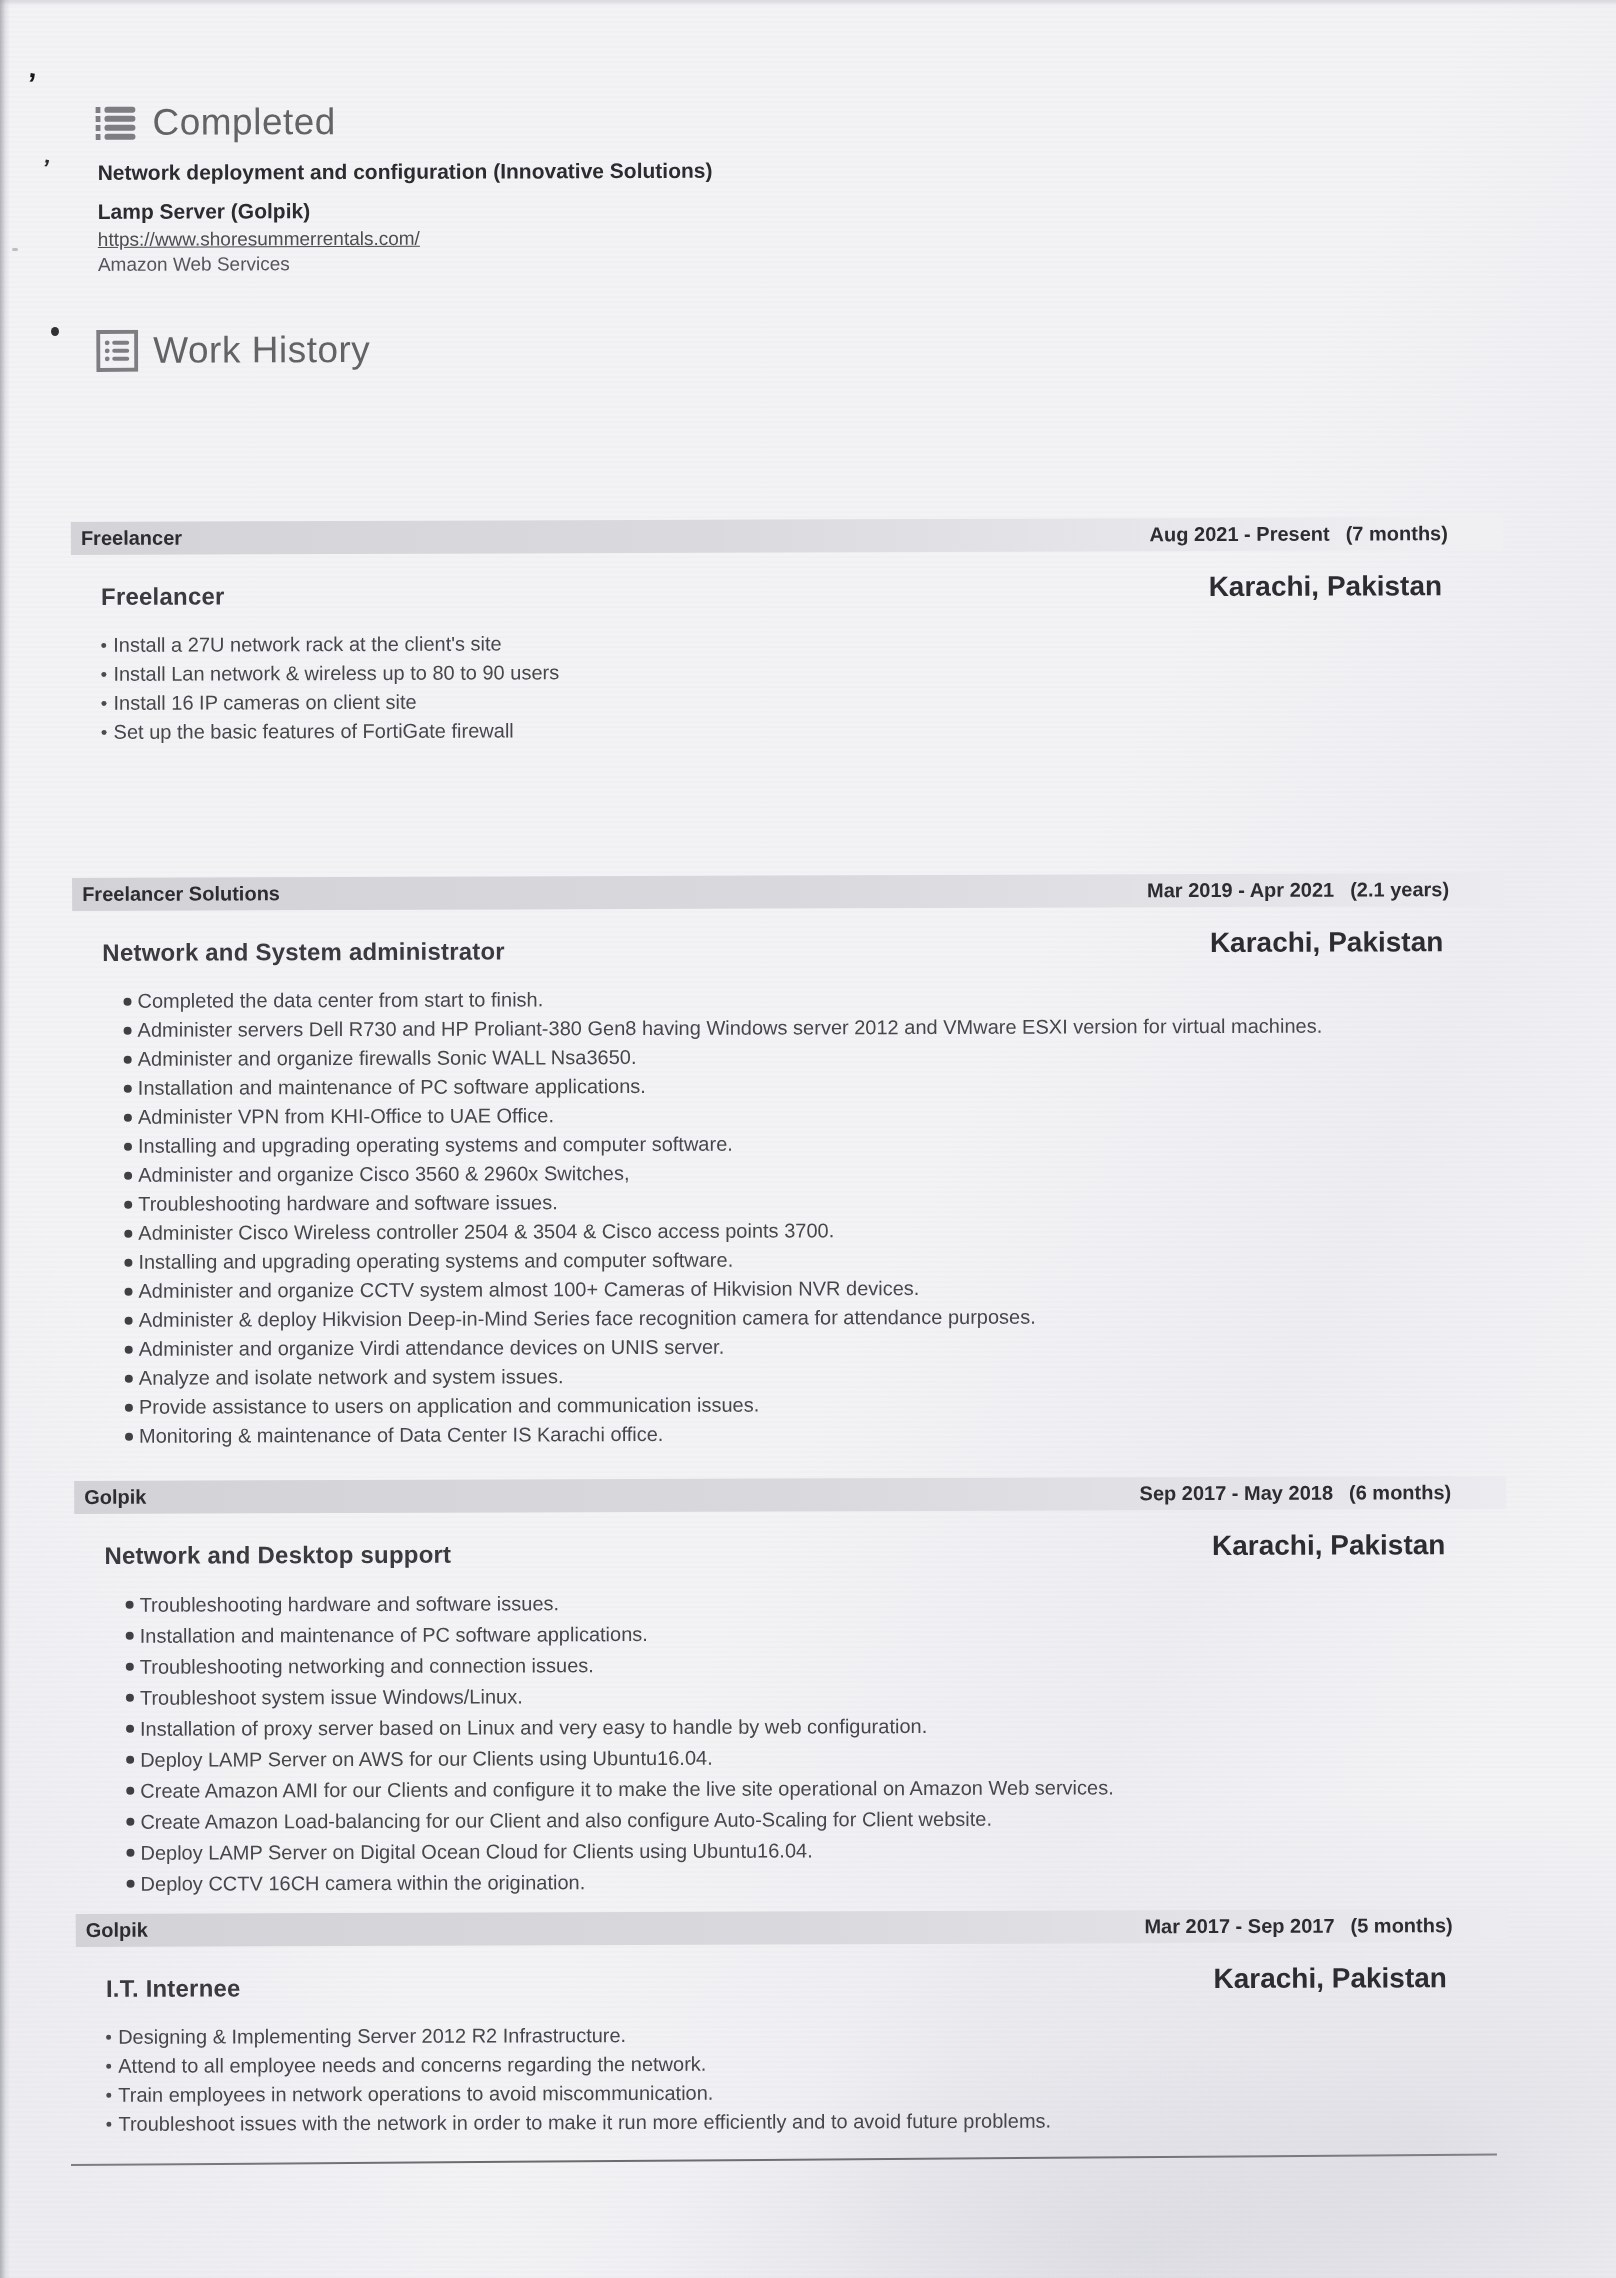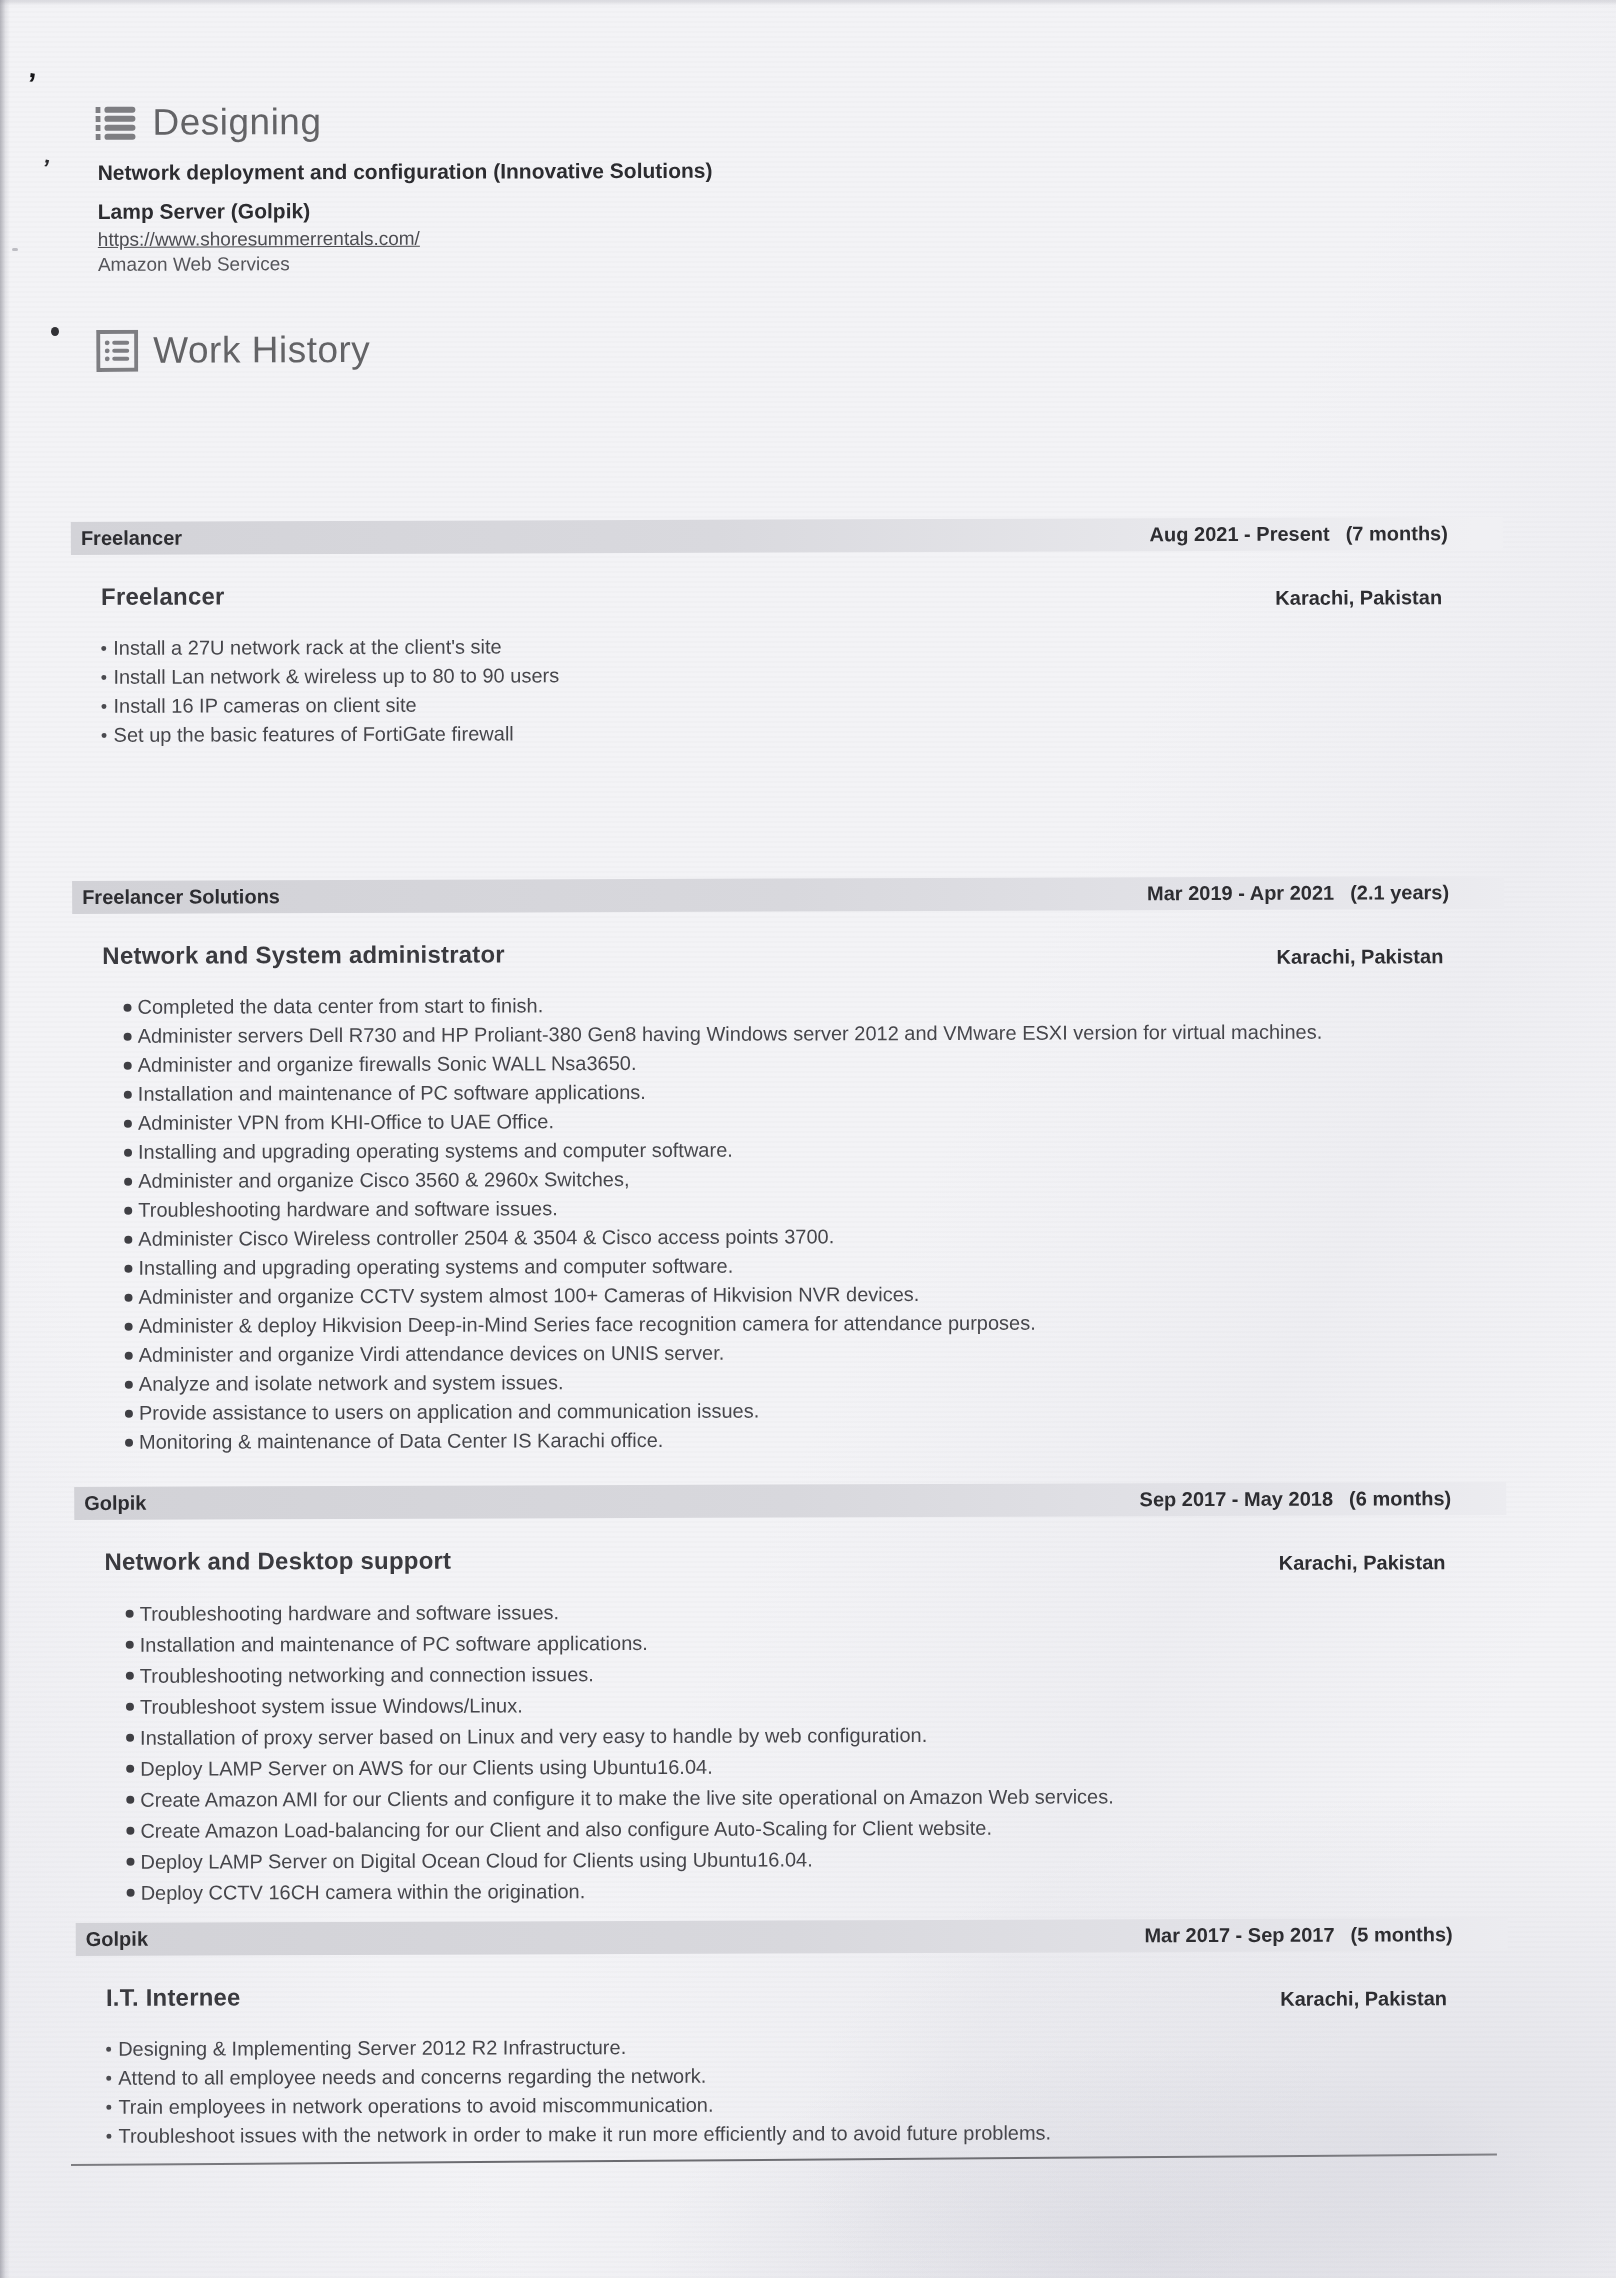--- a/index.html
+++ b/index.html
@@ -66,21 +66,21 @@
     background:linear-gradient(90deg,#d2d2d7 0%,#d8d8dd 50%,#e3e3e8 82%,#ececf0 100%);
     font-size:20px;font-weight:700;color:#2d2d31;
   }
   .job-1 .job-bar{margin-top:150px;background:linear-gradient(90deg,#d3d3d8 0%,#d9d9de 45%,#e8e8ec 78%,#f0f0f3 98%);}
   .job-2{margin-top:131px;}
   .job-3{margin-top:30px;}
   .job-4{margin-top:14px;}
   .dates{display:flex;gap:16px;white-space:nowrap;}
   .jobhead{display:flex;justify-content:space-between;align-items:flex-start;margin-top:18px;}
   .job-title{margin:10px 0 0 30px;font-size:24px;font-weight:700;color:#3a3a3f;letter-spacing:0.2px;}
-  .loc{margin:18px 61px 0 0;font-size:20px;font-weight:700;color:#2d2d31;white-space:nowrap;}
+  .loc{margin:2px 61px 0 0;font-size:28px;font-weight:700;color:#2d2d31;white-space:nowrap;}
 
   ul.bullets{list-style:none;margin:20px 0 0 30px;padding:0;font-size:20px;color:#46464b;}
   ul.bullets li{position:relative;line-height:30px;}
   ul.dots-round li{padding-left:35px;}
   ul.dots-round li::before{
     content:"";position:absolute;left:21px;top:11px;width:8px;height:8px;border-radius:50%;
     background:#3f3f44;
   }
   ul.dots-small li{padding-left:12px;line-height:29px;}
   ul.dots-small li::before{
@@ -117,21 +117,21 @@
             <rect x="9" y="3" width="31" height="6" rx="3"></rect>
           <rect x="0" y="12" width="5" height="6"></rect>
             <rect x="9" y="12" width="31" height="6" rx="3"></rect>
           <rect x="0" y="21" width="5" height="6"></rect>
             <rect x="9" y="21" width="31" height="6" rx="3"></rect>
           <rect x="0" y="30" width="5" height="6"></rect>
             <rect x="9" y="30" width="31" height="6" rx="3"></rect>
         </g>
       </svg>
     </span>
-    <span>Designing</span>
+    <span>Completed</span>
   </h1>
 
   <div class="proj">
     <p class="proj-title">Network deployment and configuration (Innovative Solutions)</p>
     <p class="proj-title second">Lamp Server (Golpik)</p>
     <a class="proj-link">https://www.shoresummerrentals.com/</a>
     <p class="proj-sub">Amazon Web Services</p>
   </div>
 
   <h1 class="sec-head work-head">

